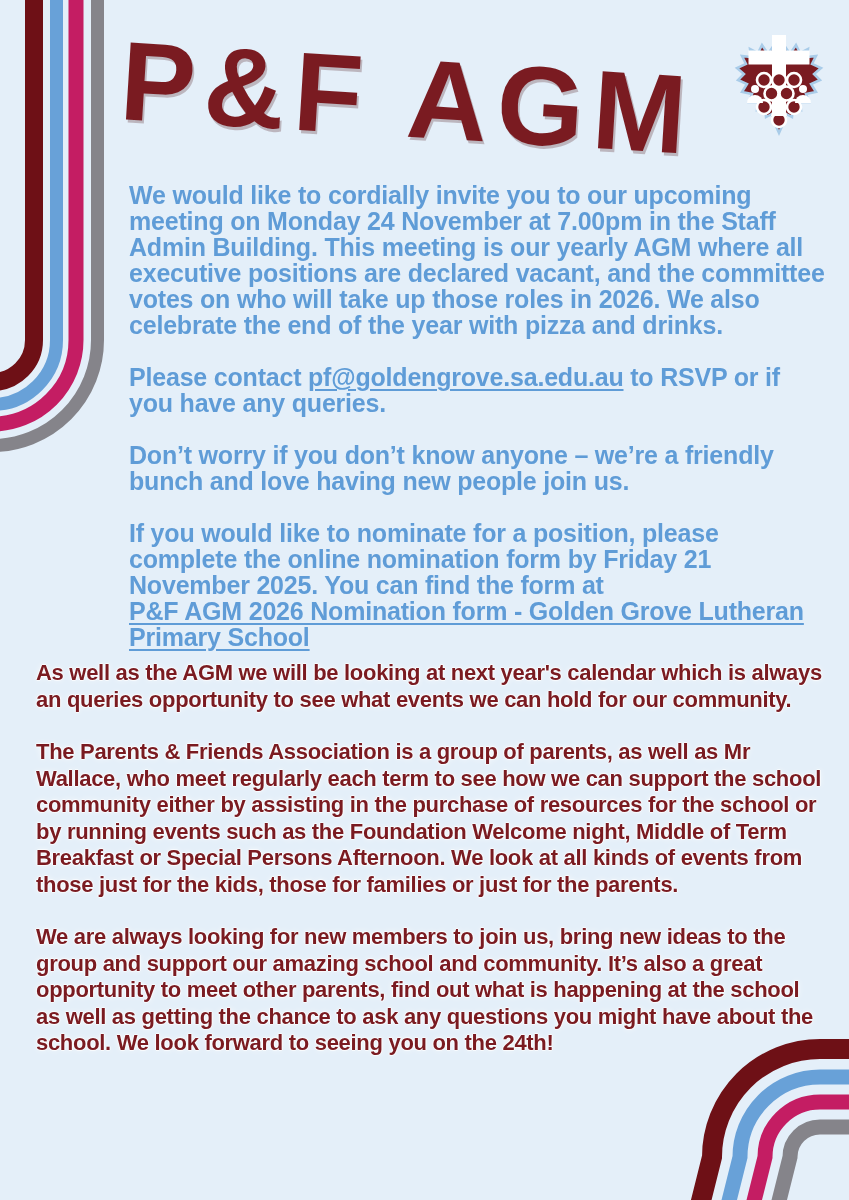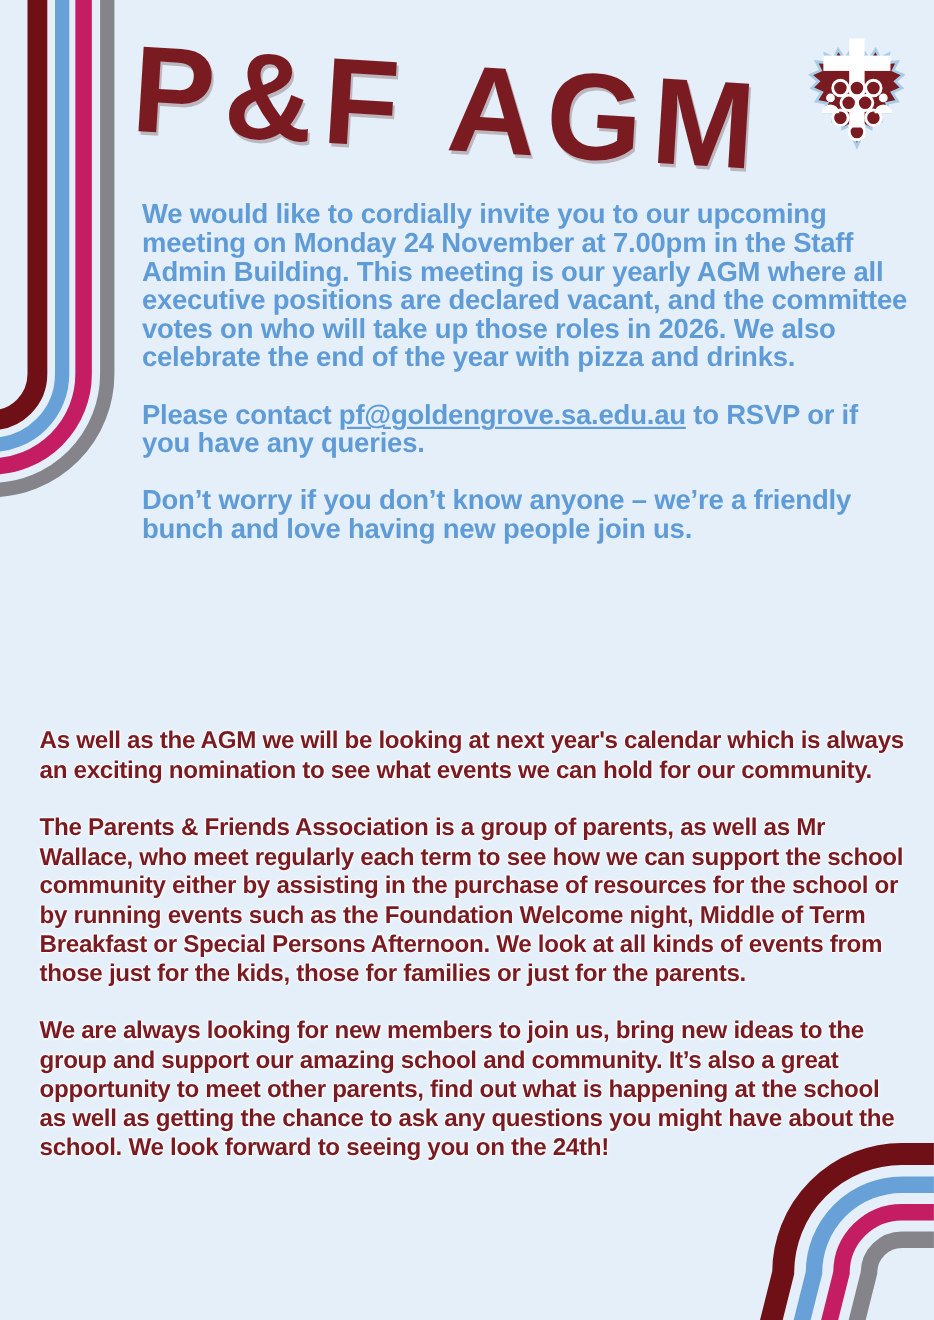--- a/index.html
+++ b/index.html
@@ -152,21 +152,24 @@
       <path d="M62 71 a8 8 0 0 1 16 0 Z"></path>
       <circle cx="46" cy="70" r="4"></circle>
       <path d="M38 84 a8 8 0 0 1 16 0 Z"></path>
     </g>
   </svg>
 
   <div class="invite">
     <p>We would like to cordially invite you to our upcoming meeting on Monday 24 November at 7.00pm in the Staff Admin Building. This meeting is our yearly AGM where all executive positions are declared vacant, and the committee votes on who will take up those roles in 2026. We also celebrate the end of the year with pizza and drinks.</p>
     <p><span>Please contact </span><a class="link">pf@goldengrove.sa.edu.au</a><span> to RSVP or if you have any queries.</span></p>
     <p>Don’t worry if you don’t know anyone – we’re a friendly bunch and love having new people join us.</p>
+    <p><span>If you would like to nominate for a position, please complete the online nomination form by Friday 21 November 2025. You can find the form at</span><br>
+      <a class="link">P&amp;F AGM 2026 Nomination form - Golden Grove Lutheran Primary School</a>
+    </p>
   </div>
 
   <div class="info">
-    <p>As well as the AGM we will be looking at next year's calendar which is always an exciting nomination to see what events we can hold for our community.</p>
+    <p>As well as the AGM we will be looking at next year's calendar which is always an queries opportunity to see what events we can hold for our community.</p>
     <p>The Parents &amp; Friends Association is a group of parents, as well as Mr Wallace, who meet regularly each term to see how we can support the school community either by assisting in the purchase of resources for the school or by running events such as the Foundation Welcome night, Middle of Term Breakfast or Special Persons Afternoon. We look at all kinds of events from those just for the kids, those for families or just for the parents.</p>
     <p>We are always looking for new members to join us, bring new ideas to the group and support our amazing school and community. It’s also a great opportunity to meet other parents, find out what is happening at the school as well as getting the chance to ask any questions you might have about the school. We look forward to seeing you on the 24th!</p>
   </div>
 
 </div>
 
 </body></html>

